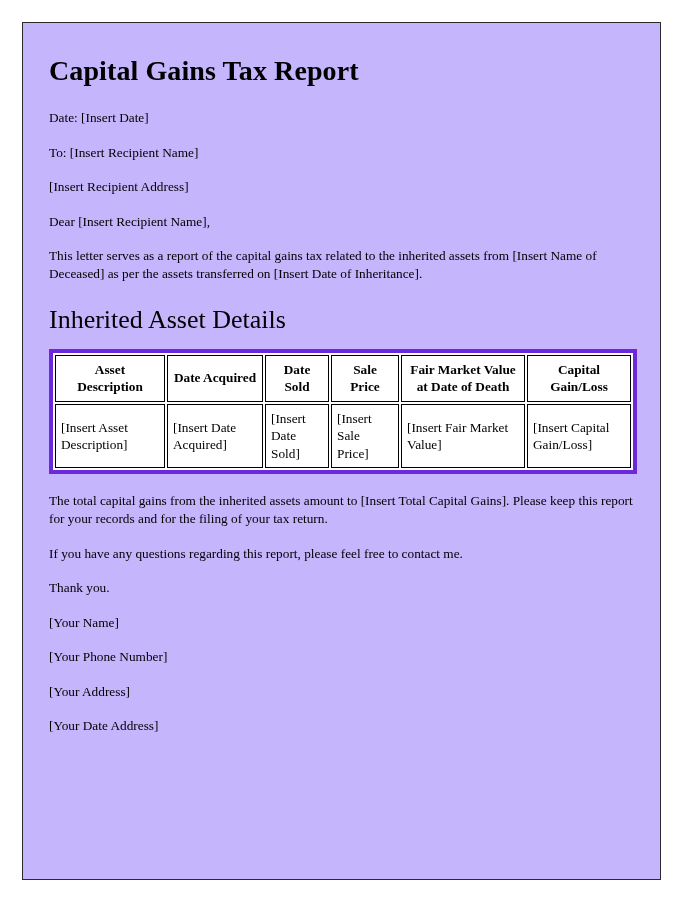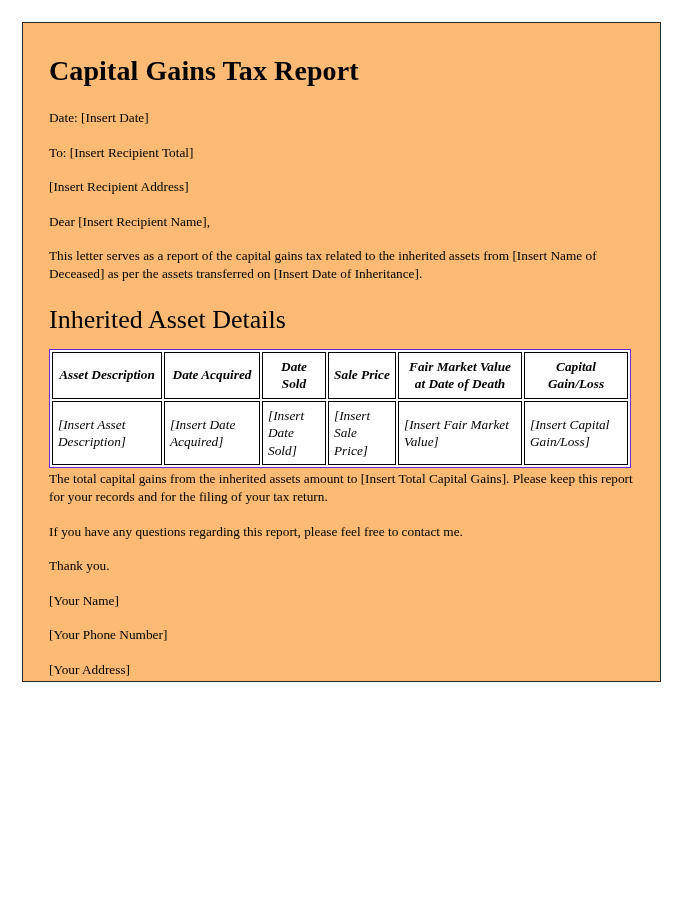--- a/index.html
+++ b/index.html
@@ -14,23 +14,23 @@
     overflow: hidden;
     font-family: "Liberation Serif", "DejaVu Serif", serif;
     color: #000000;
   }
 
   .page-frame {
     position: absolute;
     left: 22px;
     top: 22px;
     width: 639px;
-    height: 660px;
+    height: 858px;
     border: 1px solid #2b2b2b;
-    background: #fdba74;
+    background: #c4b5fd;
     box-sizing: border-box;
     overflow: hidden;
   }
 
   .page-inner {
     padding: 26px 26px 0 26px;
   }
 
   h1.doc-title {
     font-family: "Liberation Serif", "DejaVu Serif", serif;
@@ -52,26 +52,25 @@
   p.para {
     font-size: 13.3px;
     line-height: 1.35;
     margin: 0 0 16.5px 0;
   }
 
   
   table.asset-table {
     border-collapse: separate;
     border-spacing: 2px;
-    border: 1px solid #6d28d9;
-    margin: 0 0 2px 0;
+    border: 4px solid #6d28d9;
+    margin: 0 0 18px 0;
     width: 582px;
     table-layout: fixed;
     background: #ffffff;
-    font-style: italic;
   }
 
   table.asset-table th,
   table.asset-table td {
     border: 1px solid #000000;
     padding: 5px 5px;
     font-size: 13.3px;
     line-height: 1.32;
     vertical-align: middle;
     word-wrap: break-word;
@@ -105,21 +104,21 @@
 </head>
 <body>
 
 <div class="page-frame">
   <div class="page-inner">
 
     <h1 class="doc-title">Capital Gains Tax Report</h1>
 
     <p class="para">Date: [Insert Date]</p>
 
-    <p class="para">To: [Insert Recipient Total]</p>
+    <p class="para">To: [Insert Recipient Name]</p>
 
     <p class="para">[Insert Recipient Address]</p>
 
     <p class="para">Dear [Insert Recipient Name],</p>
 
     <p class="para">This letter serves as a report of the capital gains tax related to the inherited assets from [Insert Name of Deceased] as per the assets transferred on [Insert Date of Inheritance].</p>
 
     <h2 class="section-title">Inherited Asset Details</h2>
 
     <table class="asset-table">

